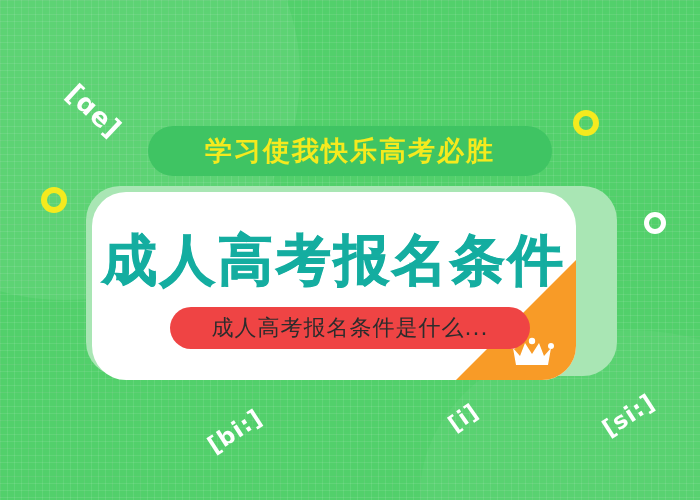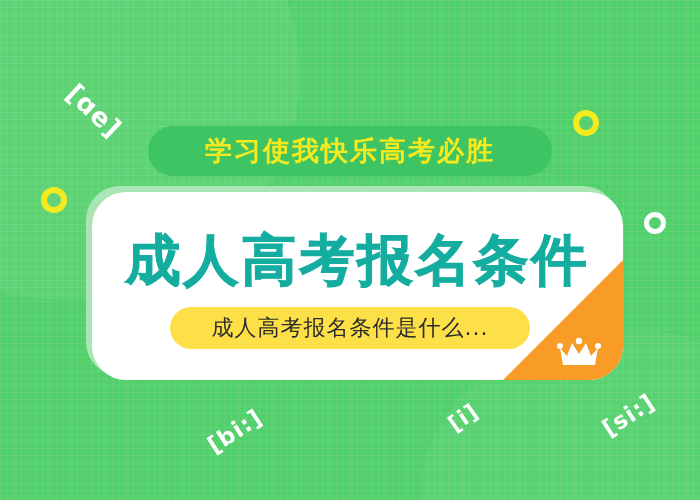--- a/index.html
+++ b/index.html
@@ -99,21 +99,21 @@
     top: 186px;
     width: 531px;
     height: 190px;
     border-radius: 34px;
     background: #a9e6b4;
   }
   .card {
     position: absolute;
     left: 92px;
     top: 192px;
-    width: 531px;
+    width: 484px;
     height: 188px;
     border-radius: 34px;
     background: #ffffff;
     overflow: hidden;
     text-decoration: underline;
   }
   .card-corner {
     position: absolute;
     right: 0;
     bottom: 0;
@@ -144,21 +144,21 @@
   }
 
   
   .sub-pill {
     position: absolute;
     left: 170px;
     top: 307px;
     width: 360px;
     height: 42px;
     border-radius: 21px;
-    background: #fde047;
+    background: #ef4444;
     display: flex;
     align-items: center;
     justify-content: center;
     z-index: 5;
   }
   .sub-pill-text {
     color: #2c2c2c;
     font-size: 22px;
     letter-spacing: 1px;
     font-family: "DejaVu Sans", "Liberation Sans", sans-serif;

